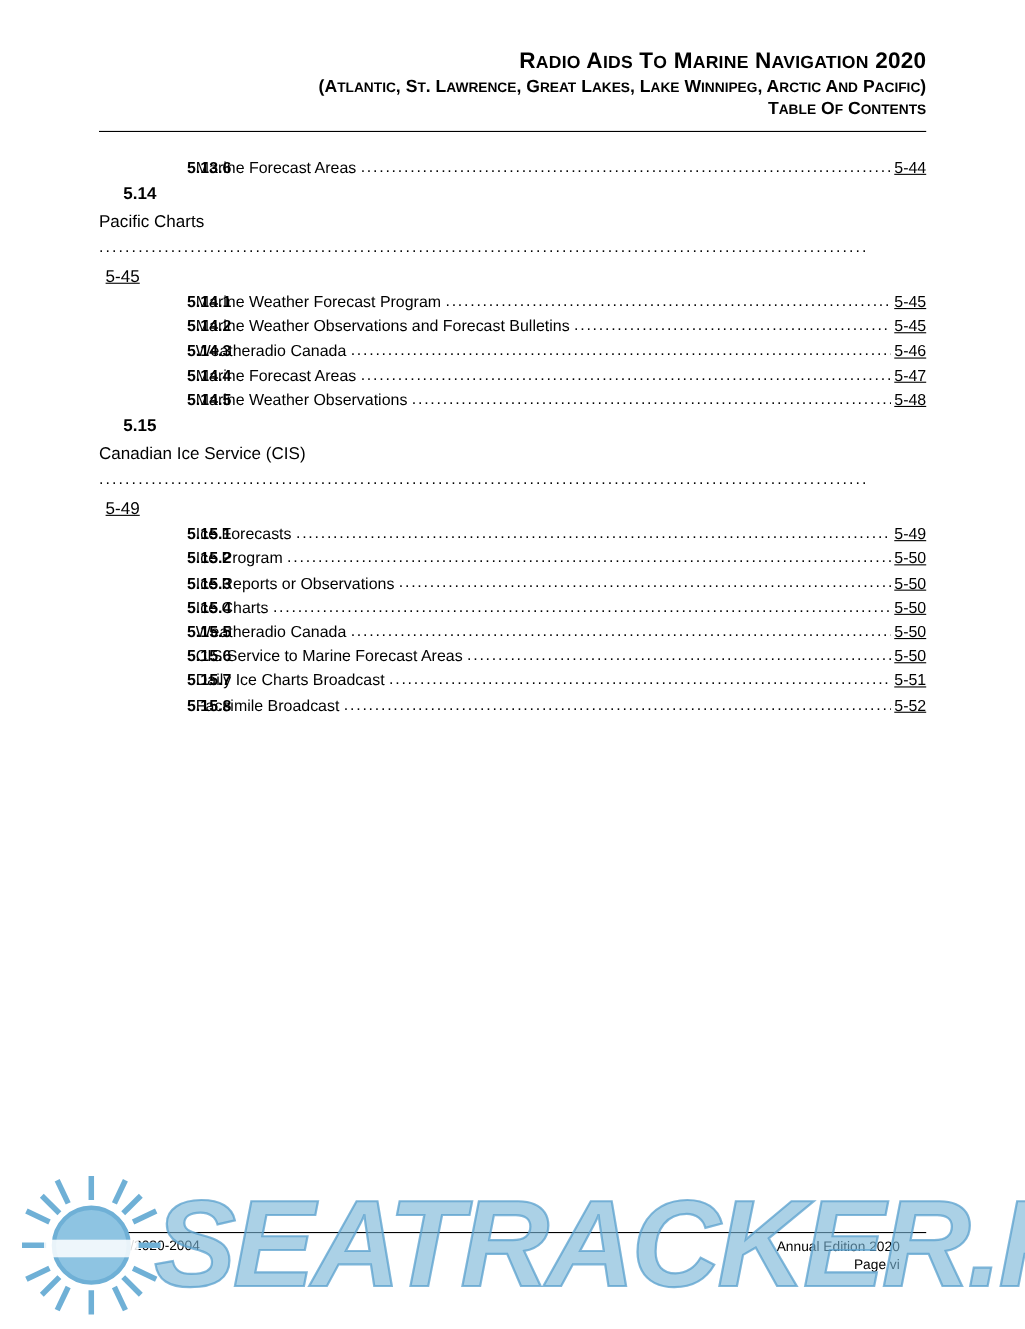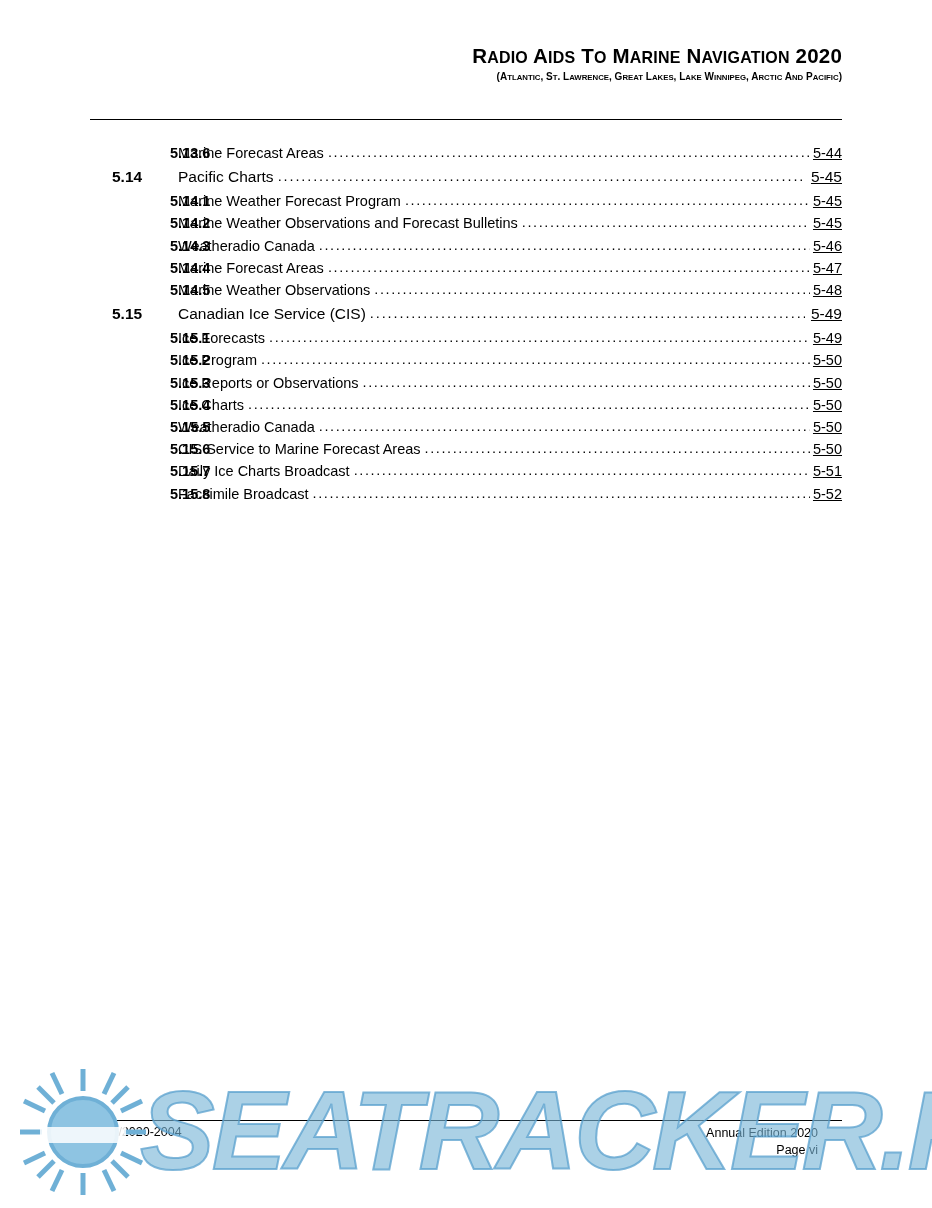--- a/index.html
+++ b/index.html
@@ -31,21 +31,21 @@
     width: 752px;
     text-align: right;
   }
   .header-title {
     font-size: 20.5px;
     letter-spacing: 0.2px;
     white-space: nowrap;
     font-weight: bold;
   }
   .header-sub {
-    font-size: 10px;
+    font-size: 16px;
     margin-top: 3px;
     white-space: nowrap;
     font-weight: bold;
   }
   .header-toc {
     font-size: 16px;
     margin-top: 2px;
     white-space: nowrap;
     font-weight: bold;
   }
@@ -69,20 +69,21 @@
   .toc-row {
     display: flex;
     align-items: baseline;
     font-size: 14.5px;
     line-height: 22.2px;
     white-space: nowrap;
   }
   .toc-row.level1 {
     font-size: 15.5px;
     line-height: 25px;
+    flex-direction: column;
   }
   .num {
     flex: 0 0 auto;
     font-weight: bold;
   }
   .level1 .num {
     width: 88px;
     padding-left: 22px;
     box-sizing: border-box;
   }
@@ -171,20 +172,23 @@
 <body>
 
 <div class="page">
 
   <div class="header">
     <div class="header-title">
       <span><span>R</span><span class="sc">ADIO</span> <span>A</span><span class="sc">IDS</span> <span>T</span><span class="sc">O</span> <span>M</span><span class="sc">ARINE</span> <span>N</span><span class="sc">AVIGATION</span> 2020</span>
     </div>
     <div class="header-sub">
       <span>(<span>A</span><span class="sc">TLANTIC</span>, <span>S</span><span class="sc">T</span>. <span>L</span><span class="sc">AWRENCE</span>, <span>G</span><span class="sc">REAT</span> <span>L</span><span class="sc">AKES</span>, <span>L</span><span class="sc">AKE</span> <span>W</span><span class="sc">INNIPEG</span>, <span>A</span><span class="sc">RCTIC</span> <span>A</span><span class="sc">ND</span> <span>P</span><span class="sc">ACIFIC</span>)</span>
+    </div>
+    <div class="header-toc">
+      <span><span>T</span><span class="sc">ABLE</span> <span>O</span><span class="sc">F</span> <span>C</span><span class="sc">ONTENTS</span></span>
     </div>
   </div>
   <div class="header-rule"></div>
 
   <div class="toc">
 
     <div class="toc-row level2">
       <span class="num">5.13.6</span>
       <span class="title">Marine Forecast Areas</span>
       <span class="dots">......................................................................................................................</span>

